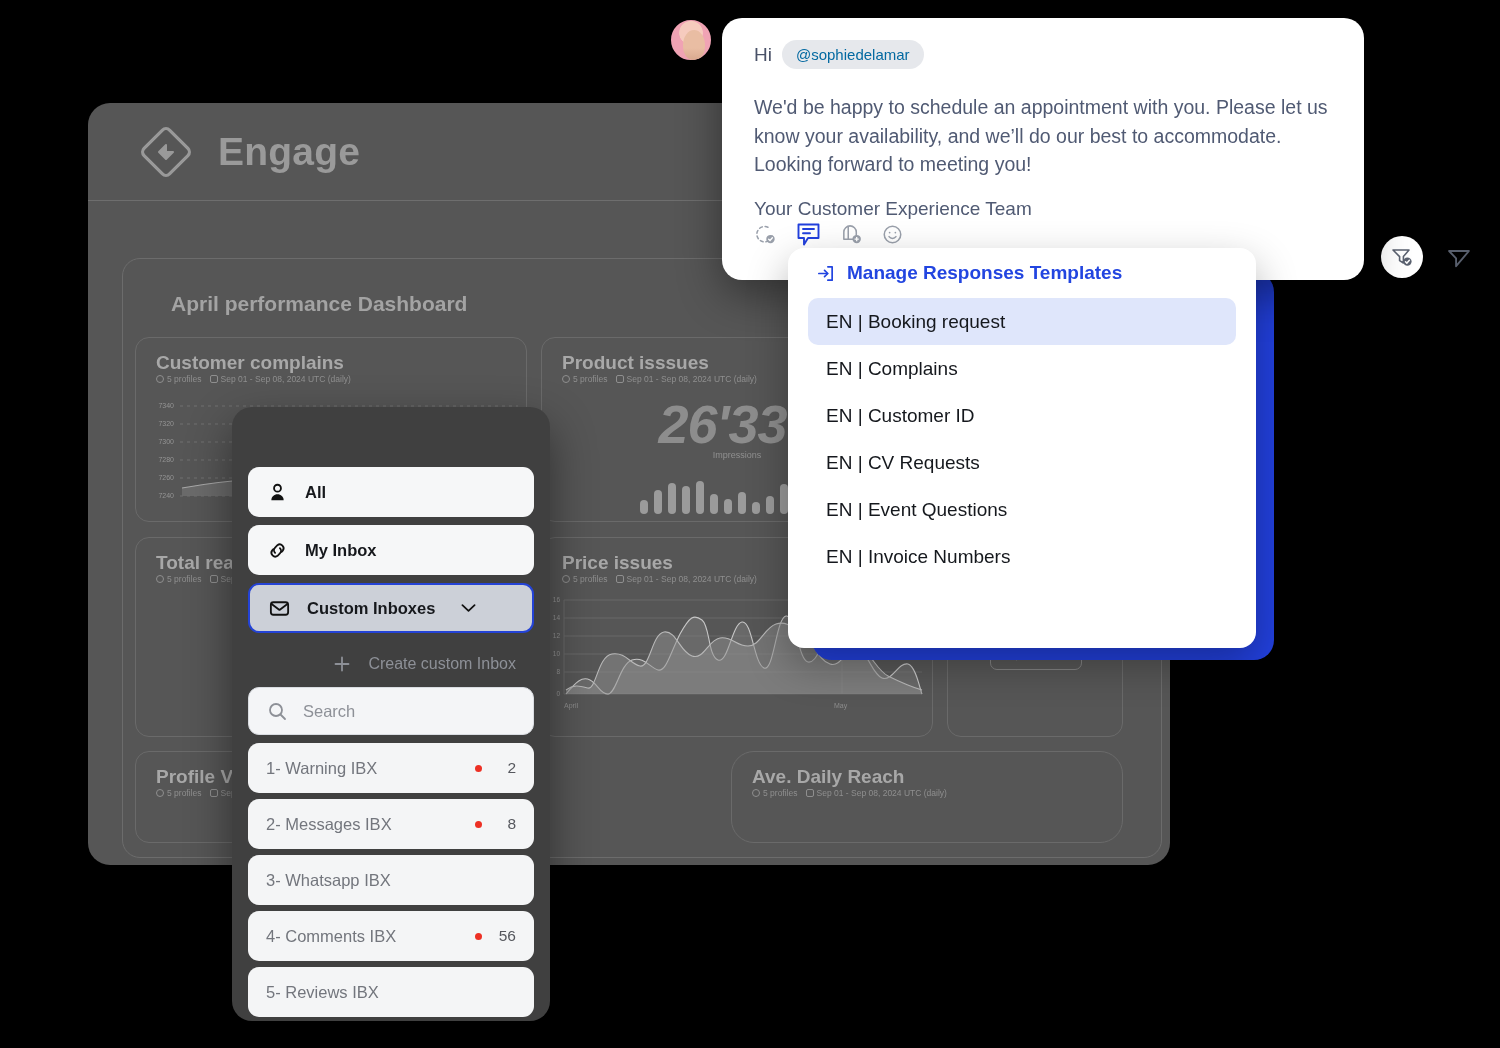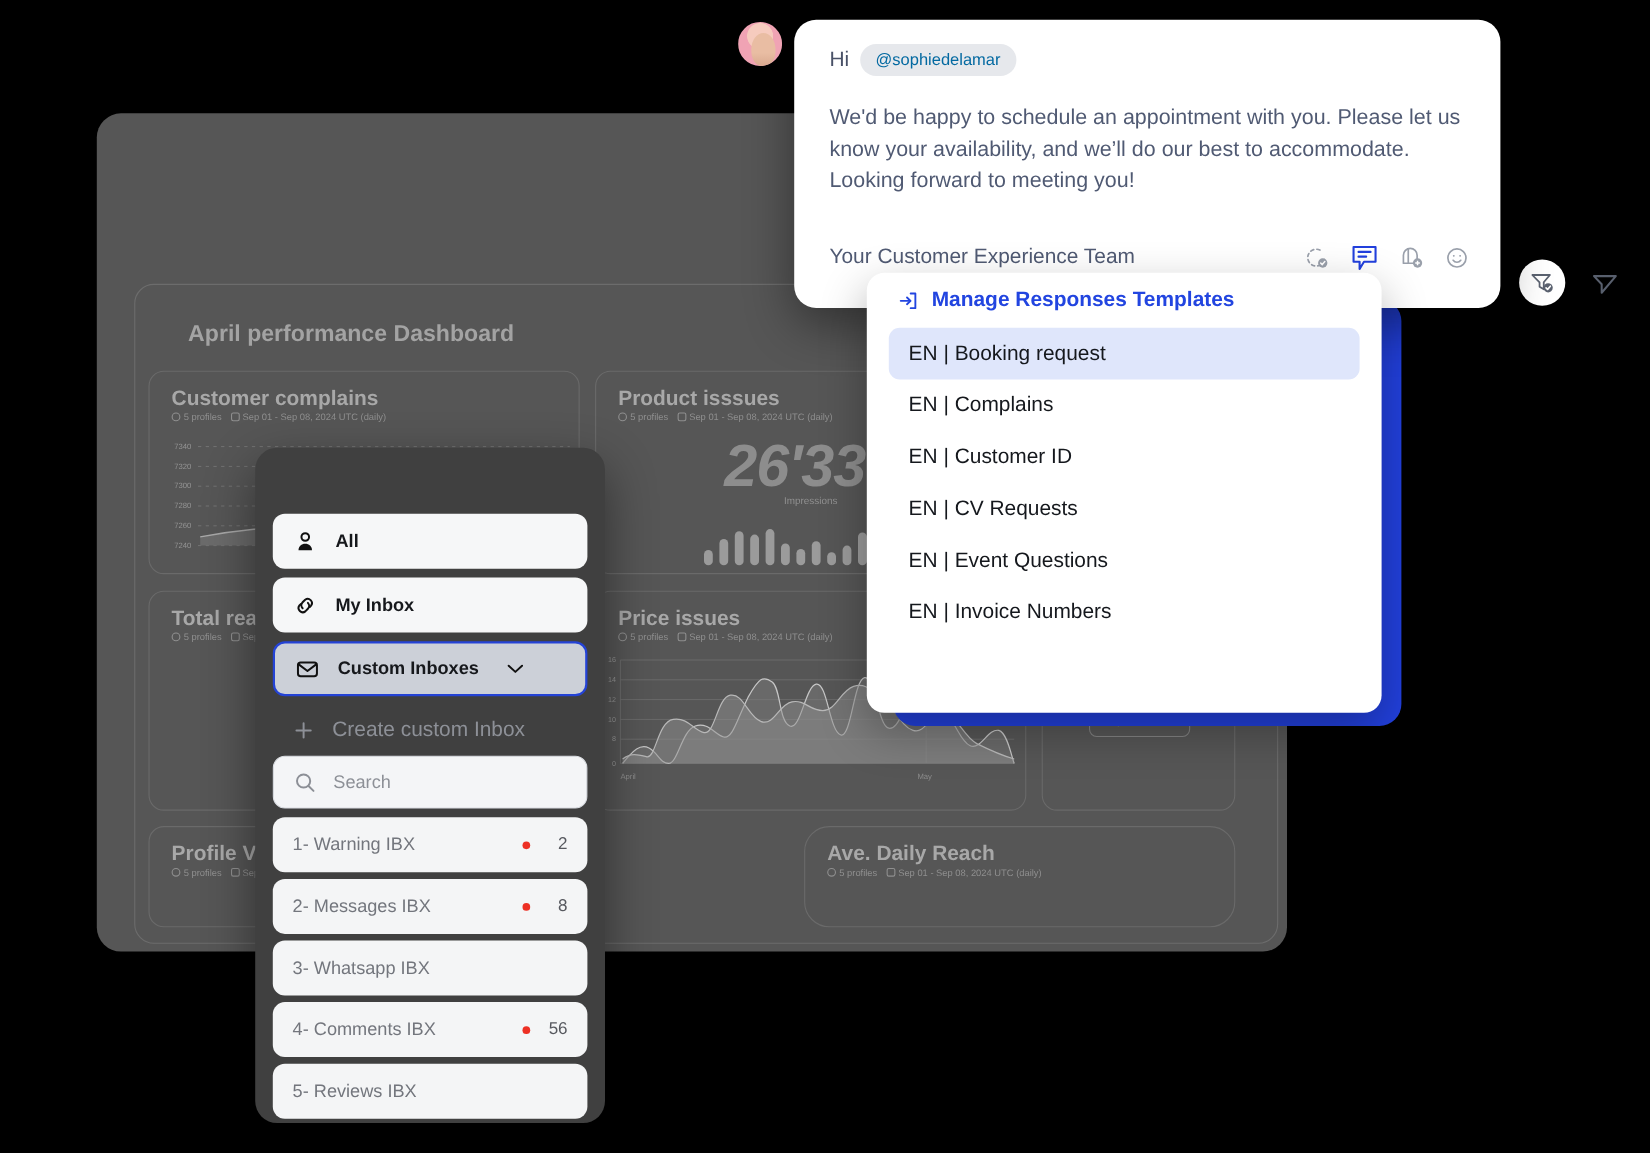--- a/index.html
+++ b/index.html
@@ -63,21 +63,21 @@
     height: 50px; border-radius: 11px; background: #f6f7f8;
     display: flex; align-items: center; padding: 0 18px; gap: 16px;
     margin-bottom: 8px;
     font-size: 16.5px; font-weight: bold; color: #16181c;
   }
   .inbox-row.sel {
     background: #ccd0d8; border: 2px solid #2443d6;
   }
   .inbox-create {
     height: 46px; display: flex; align-items: center; gap: 16px;
-    padding: 0 18px; font-size: 19px; color: #8d9097; font-weight: normal;
+    padding: 0 18px; font-size: 16px; color: #8d9097; font-weight: normal; justify-content: flex-end;
   }
   .inbox-search {
     height: 48px; border-radius: 11px; background: #f4f5f7; border: 1px solid #d9dce1;
     display: flex; align-items: center; gap: 16px; padding: 0 18px;
     font-size: 16.5px; color: #8d9097; margin-bottom: 8px;
   }
   .ibx-row {
     height: 50px; border-radius: 11px; background: #f4f5f6;
     display: flex; align-items: center; padding: 0 18px;
     font-size: 16.5px; color: #73767d; margin-bottom: 6px;
@@ -106,21 +106,21 @@
   .mention {
     background: #e6e8ec; color: #0369a1; font-size: 15px;
     border-radius: 20px; padding: 6px 14px;
   }
   .msg-body {
     margin-top: 24px; font-size: 19.5px; line-height: 28.5px; color: #505a73;
     max-width: 590px;
   }
   .msg-foot {
     position: absolute; left: 32px; right: 28px; bottom: 32px;
-    display: flex; align-items: center; justify-content: space-between;
+    display: flex; align-items: flex-start; justify-content: space-between; flex-direction: column;
   }
   .msg-sign { font-size: 19px; color: #505a73; }
   .msg-icons { display: flex; align-items: center; gap: 18px; }
 
   
   .avatar {
     position: absolute; left: 668px; top: 17px;
     width: 46px; height: 46px; border-radius: 50%;
     background: radial-gradient(circle at 50% 32%, #f6cbbe 0 34%, #f0a3b4 36% 100%);
     border: 3px solid #000; overflow: hidden;
@@ -165,20 +165,32 @@
 
   svg { display: block; }
 </style>
 </head>
 <body>
 
 <div id="stage">
 
   <div class="app-window">
 
+    <div class="app-header">
+      <div class="logo-mark">
+        <svg width="52" height="52" viewBox="0 0 52 52">
+          <g fill="none" stroke="#999" stroke-width="3.2" stroke-linejoin="round">
+            <rect x="8" y="8" width="36" height="36" rx="5" transform="rotate(45 26 26)"></rect>
+            <path d="M18 26 L26 18 L34 26 L26 34 Z" fill="#999" stroke="none" opacity=".0"></path>
+            <path d="M19 26 L26 19 L26 26 L33 26 L26 33 Z" fill="#999" stroke="#999" stroke-width="2"></path>
+          </g>
+        </svg>
+      </div>
+      <div class="app-title">Engage</div>
+    </div>
 
     <div class="dash-panel">
       <div class="dash-title">April performance Dashboard</div>
 
       <div class="card" style="left:12px; top:78px; width:392px; height:185px;">
         <div class="card-title">Customer complains</div>
         <div class="card-meta">
           <span class="mi">
               <i class="mico circ"></i>
             <span>5 profiles</span>

